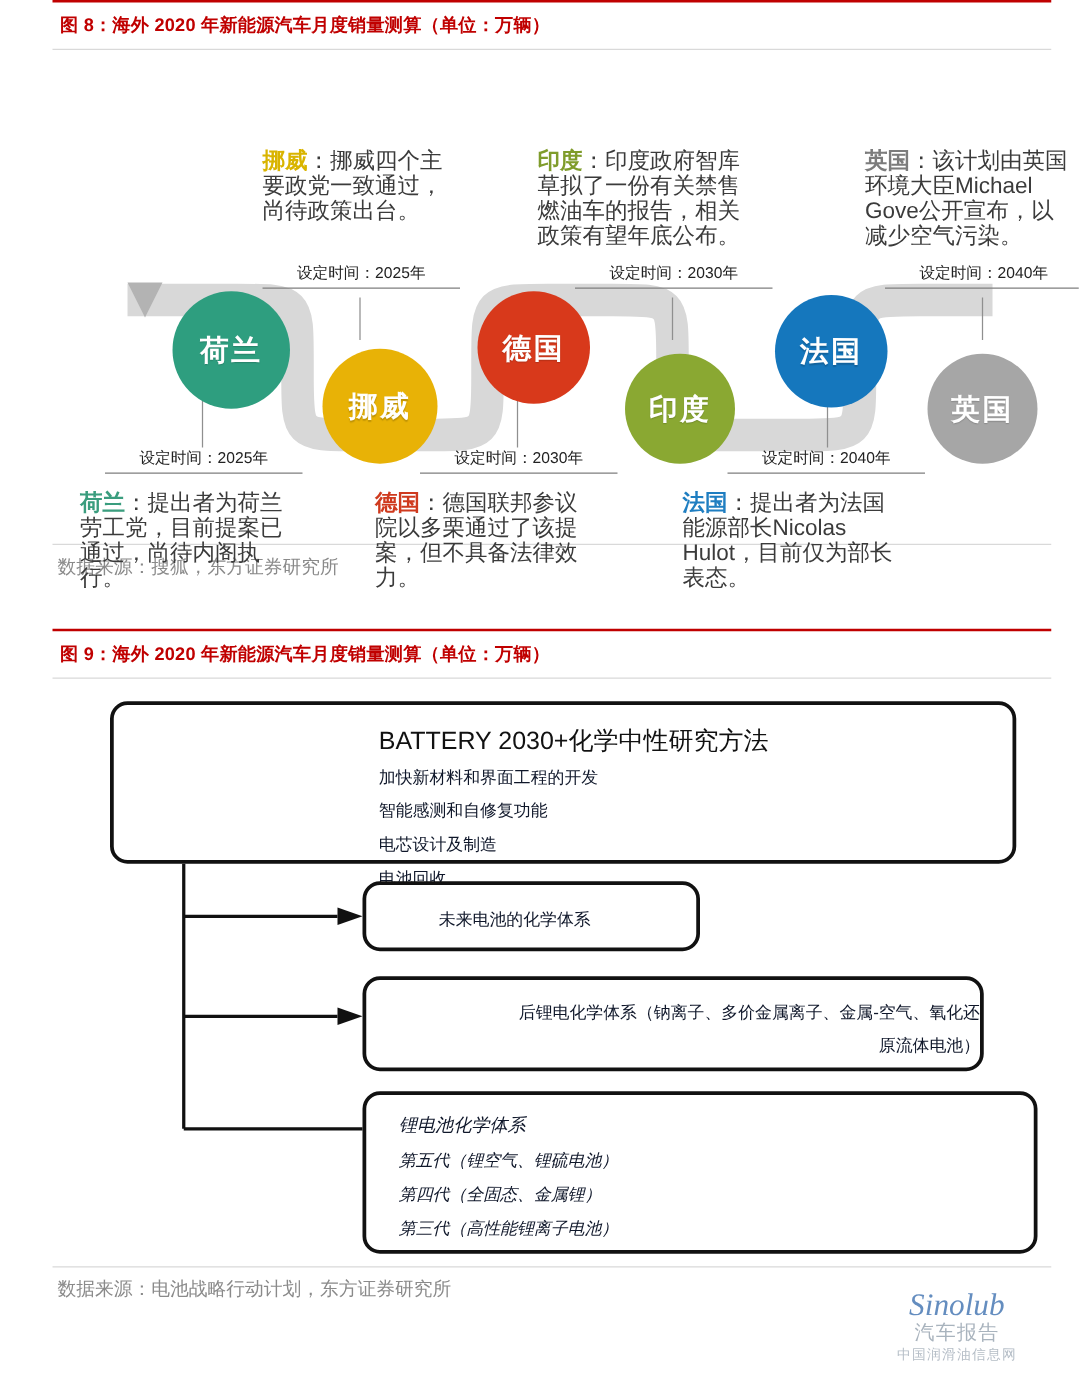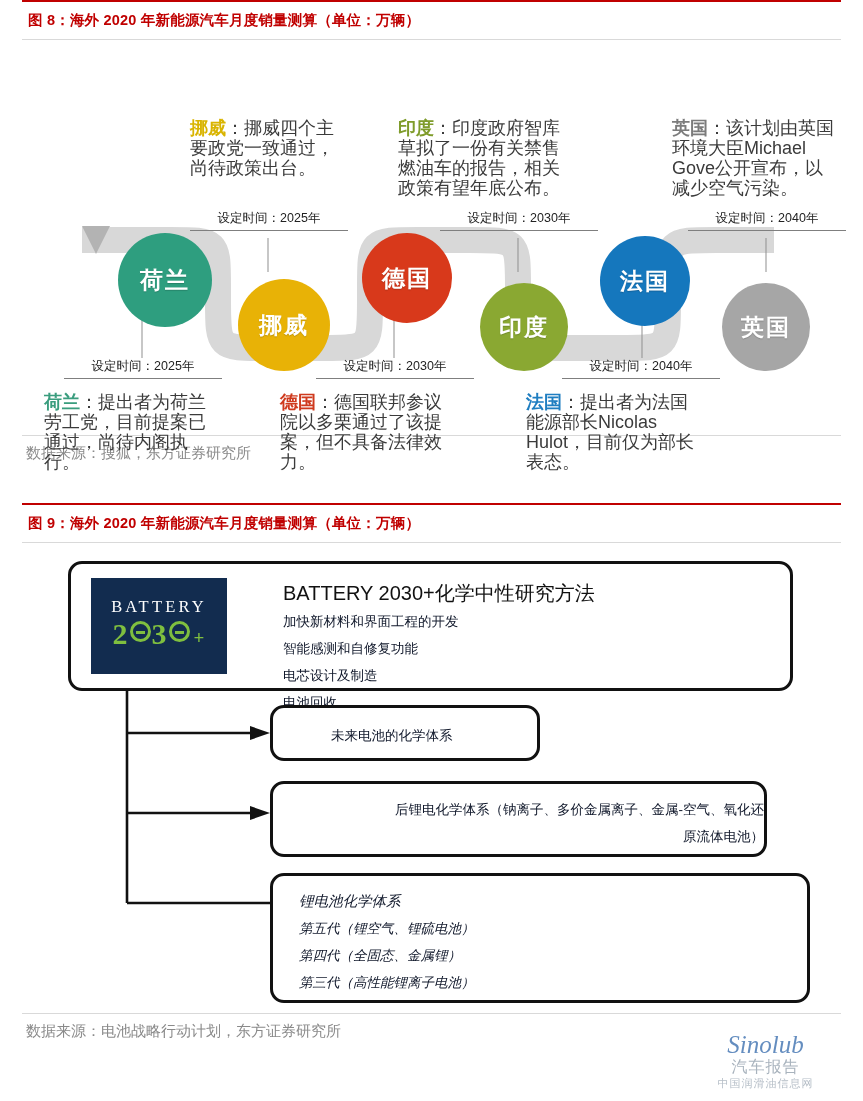--- a/index.html
+++ b/index.html
@@ -6,21 +6,21 @@
   html, body { margin: 0; padding: 0; }
   body {
     width: 863px;
     height: 1101px;
     background: #ffffff;
     font-family: "Liberation Sans", sans-serif;
     color: #1a1a1a;
     position: relative;
     overflow: hidden;
   }
-  .page { position: relative; width: 863px; height: 1101px; }
+  .page { position: relative; width: 863px; height: 1101px; padding-left: 20px; }
 
   
   .fig-block { position: relative; }
   .fig-rule-top {
     border-top: 2px solid #c00000;
     margin: 0 22px;
   }
   .fig-title {
     margin: 0 22px;
     padding: 9px 4px 9px 6px;
@@ -231,21 +231,21 @@
         <line x1="744" y1="198" x2="744" y2="232" stroke="#8f8f8f" stroke-width="1"></line>
 
         <line x1="120" y1="280" x2="120" y2="318" stroke="#8f8f8f" stroke-width="1"></line>
         <line x1="372" y1="280" x2="372" y2="318" stroke="#8f8f8f" stroke-width="1"></line>
         <line x1="620" y1="280" x2="620" y2="318" stroke="#8f8f8f" stroke-width="1"></line>
       </svg>
 
       <div class="note" style="left:168px; top:78px; width:160px;">
         <b class="nl-no">挪威</b><span>：挪威四个主要政党一致通过，尚待政策出台。</span>
       </div>
-      <div class="note" style="left:376px; top:78px; width:172px;">
+      <div class="note" style="left:388px; top:78px; width:172px;">
         <b class="nl-in">印度</b><span>：印度政府智库草拟了一份有关禁售燃油车的报告，相关政策有望年底公布。</span>
       </div>
       <div class="note" style="left:650px; top:78px; width:165px;">
         <b class="nl-uk">英国</b><span>：该计划由英国环境大臣Michael Gove公开宣布，以减少空气污染。</span>
       </div>
 
       <div class="settime" style="left:168px; top:170px; width:158px;">设定时间：2025年</div>
       <div class="settime" style="left:418px; top:170px; width:158px;">设定时间：2030年</div>
       <div class="settime" style="left:666px; top:170px; width:158px;">设定时间：2040年</div>
 
@@ -288,30 +288,20 @@
         <line x1="105" y1="190" x2="228" y2="190" stroke="#111" stroke-width="2.6"></line>
         <polygon points="228,183 248,190 228,197" fill="#111"></polygon>
 
         <line x1="105" y1="270" x2="228" y2="270" stroke="#111" stroke-width="2.6"></line>
         <polygon points="228,263 248,270 228,277" fill="#111"></polygon>
 
         <line x1="105" y1="360" x2="248" y2="360" stroke="#111" stroke-width="2.6"></line>
       </svg>
 
       <div class="box" style="left:46px; top:18px; width:725px; height:130px;">
-        <div class="battery-logo" style="left:20px; top:14px;">
-          <div class="b-word">BATTERY</div>
-          <div class="b-num">
-            <span>2</span>
-              <span class="oh"></span>
-              <span>3</span>
-              <span class="oh"></span>
-              <span class="plus">+</span>
-          </div>
-        </div>
         <div style="position:absolute; left:212px; top:14px; right:16px;">
           <div class="box-head">BATTERY 2030+化学中性研究方法</div>
           <div class="box-text">加快新材料和界面工程的开发</div>
           <div class="box-text">智能感测和自修复功能</div>
           <div class="box-text">电芯设计及制造</div>
           <div class="box-text">电池回收</div>
         </div>
       </div>
 
       <div class="box" style="left:248px; top:162px; width:270px; height:56px;">

